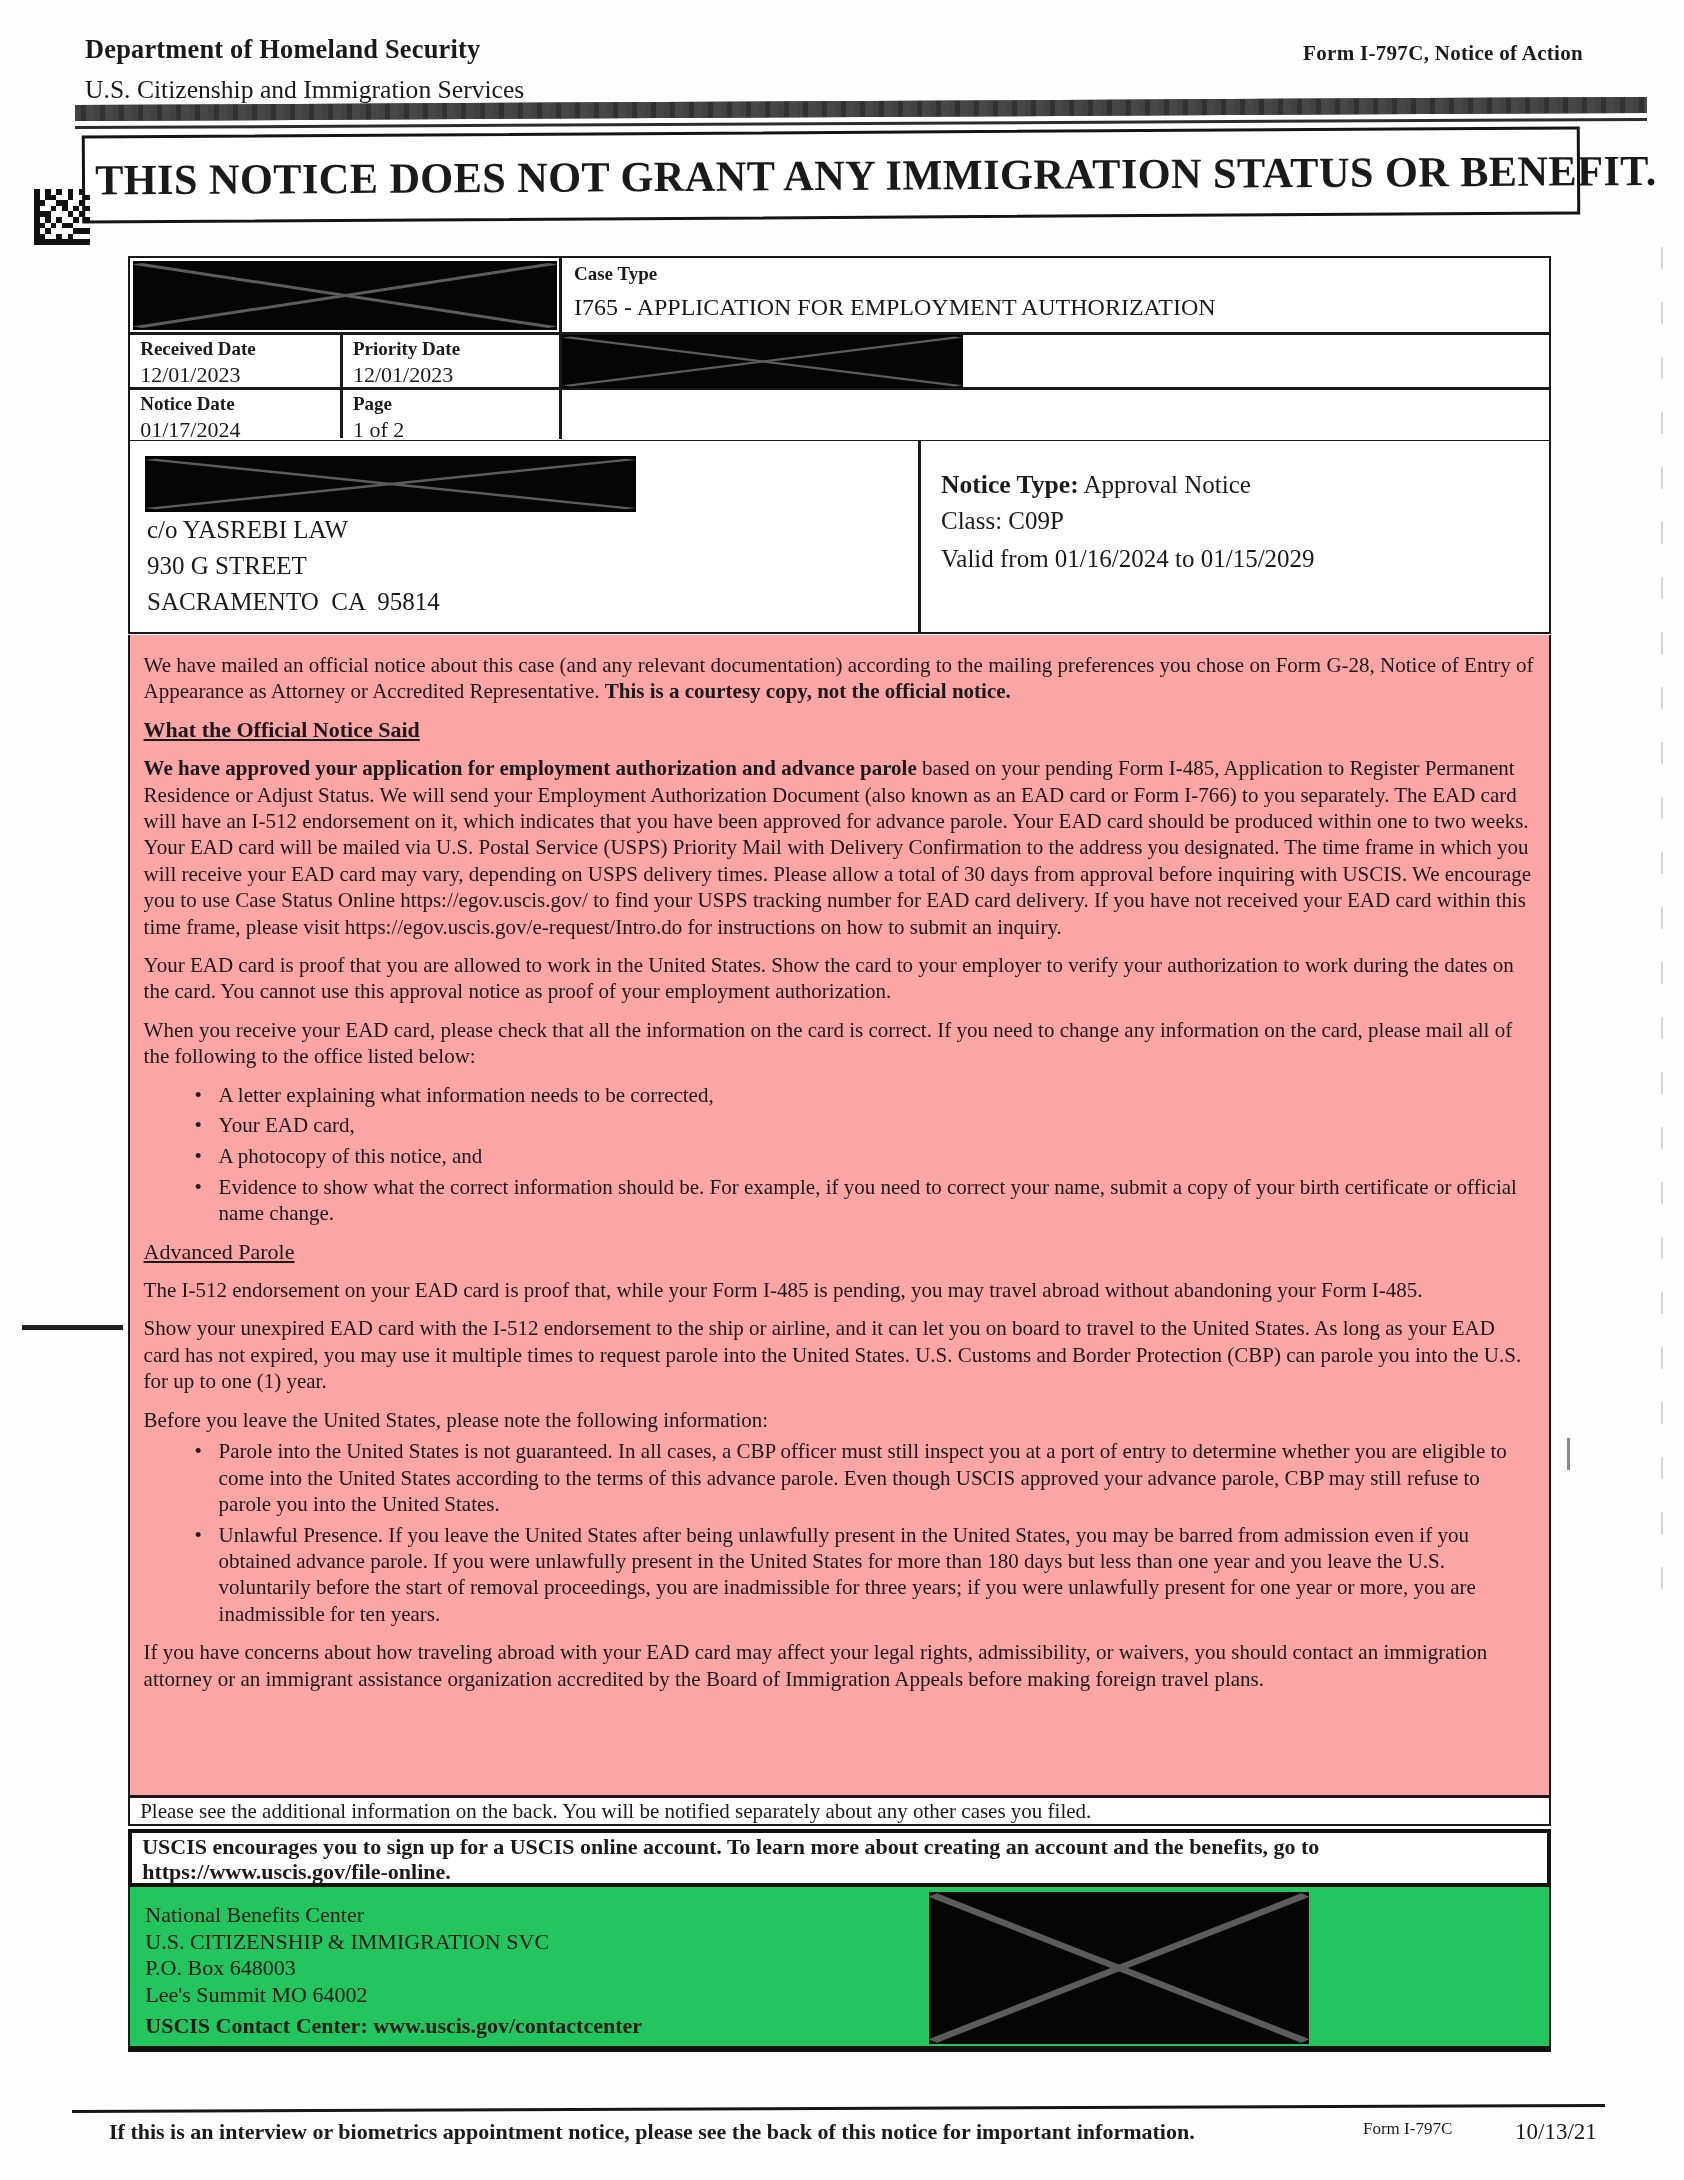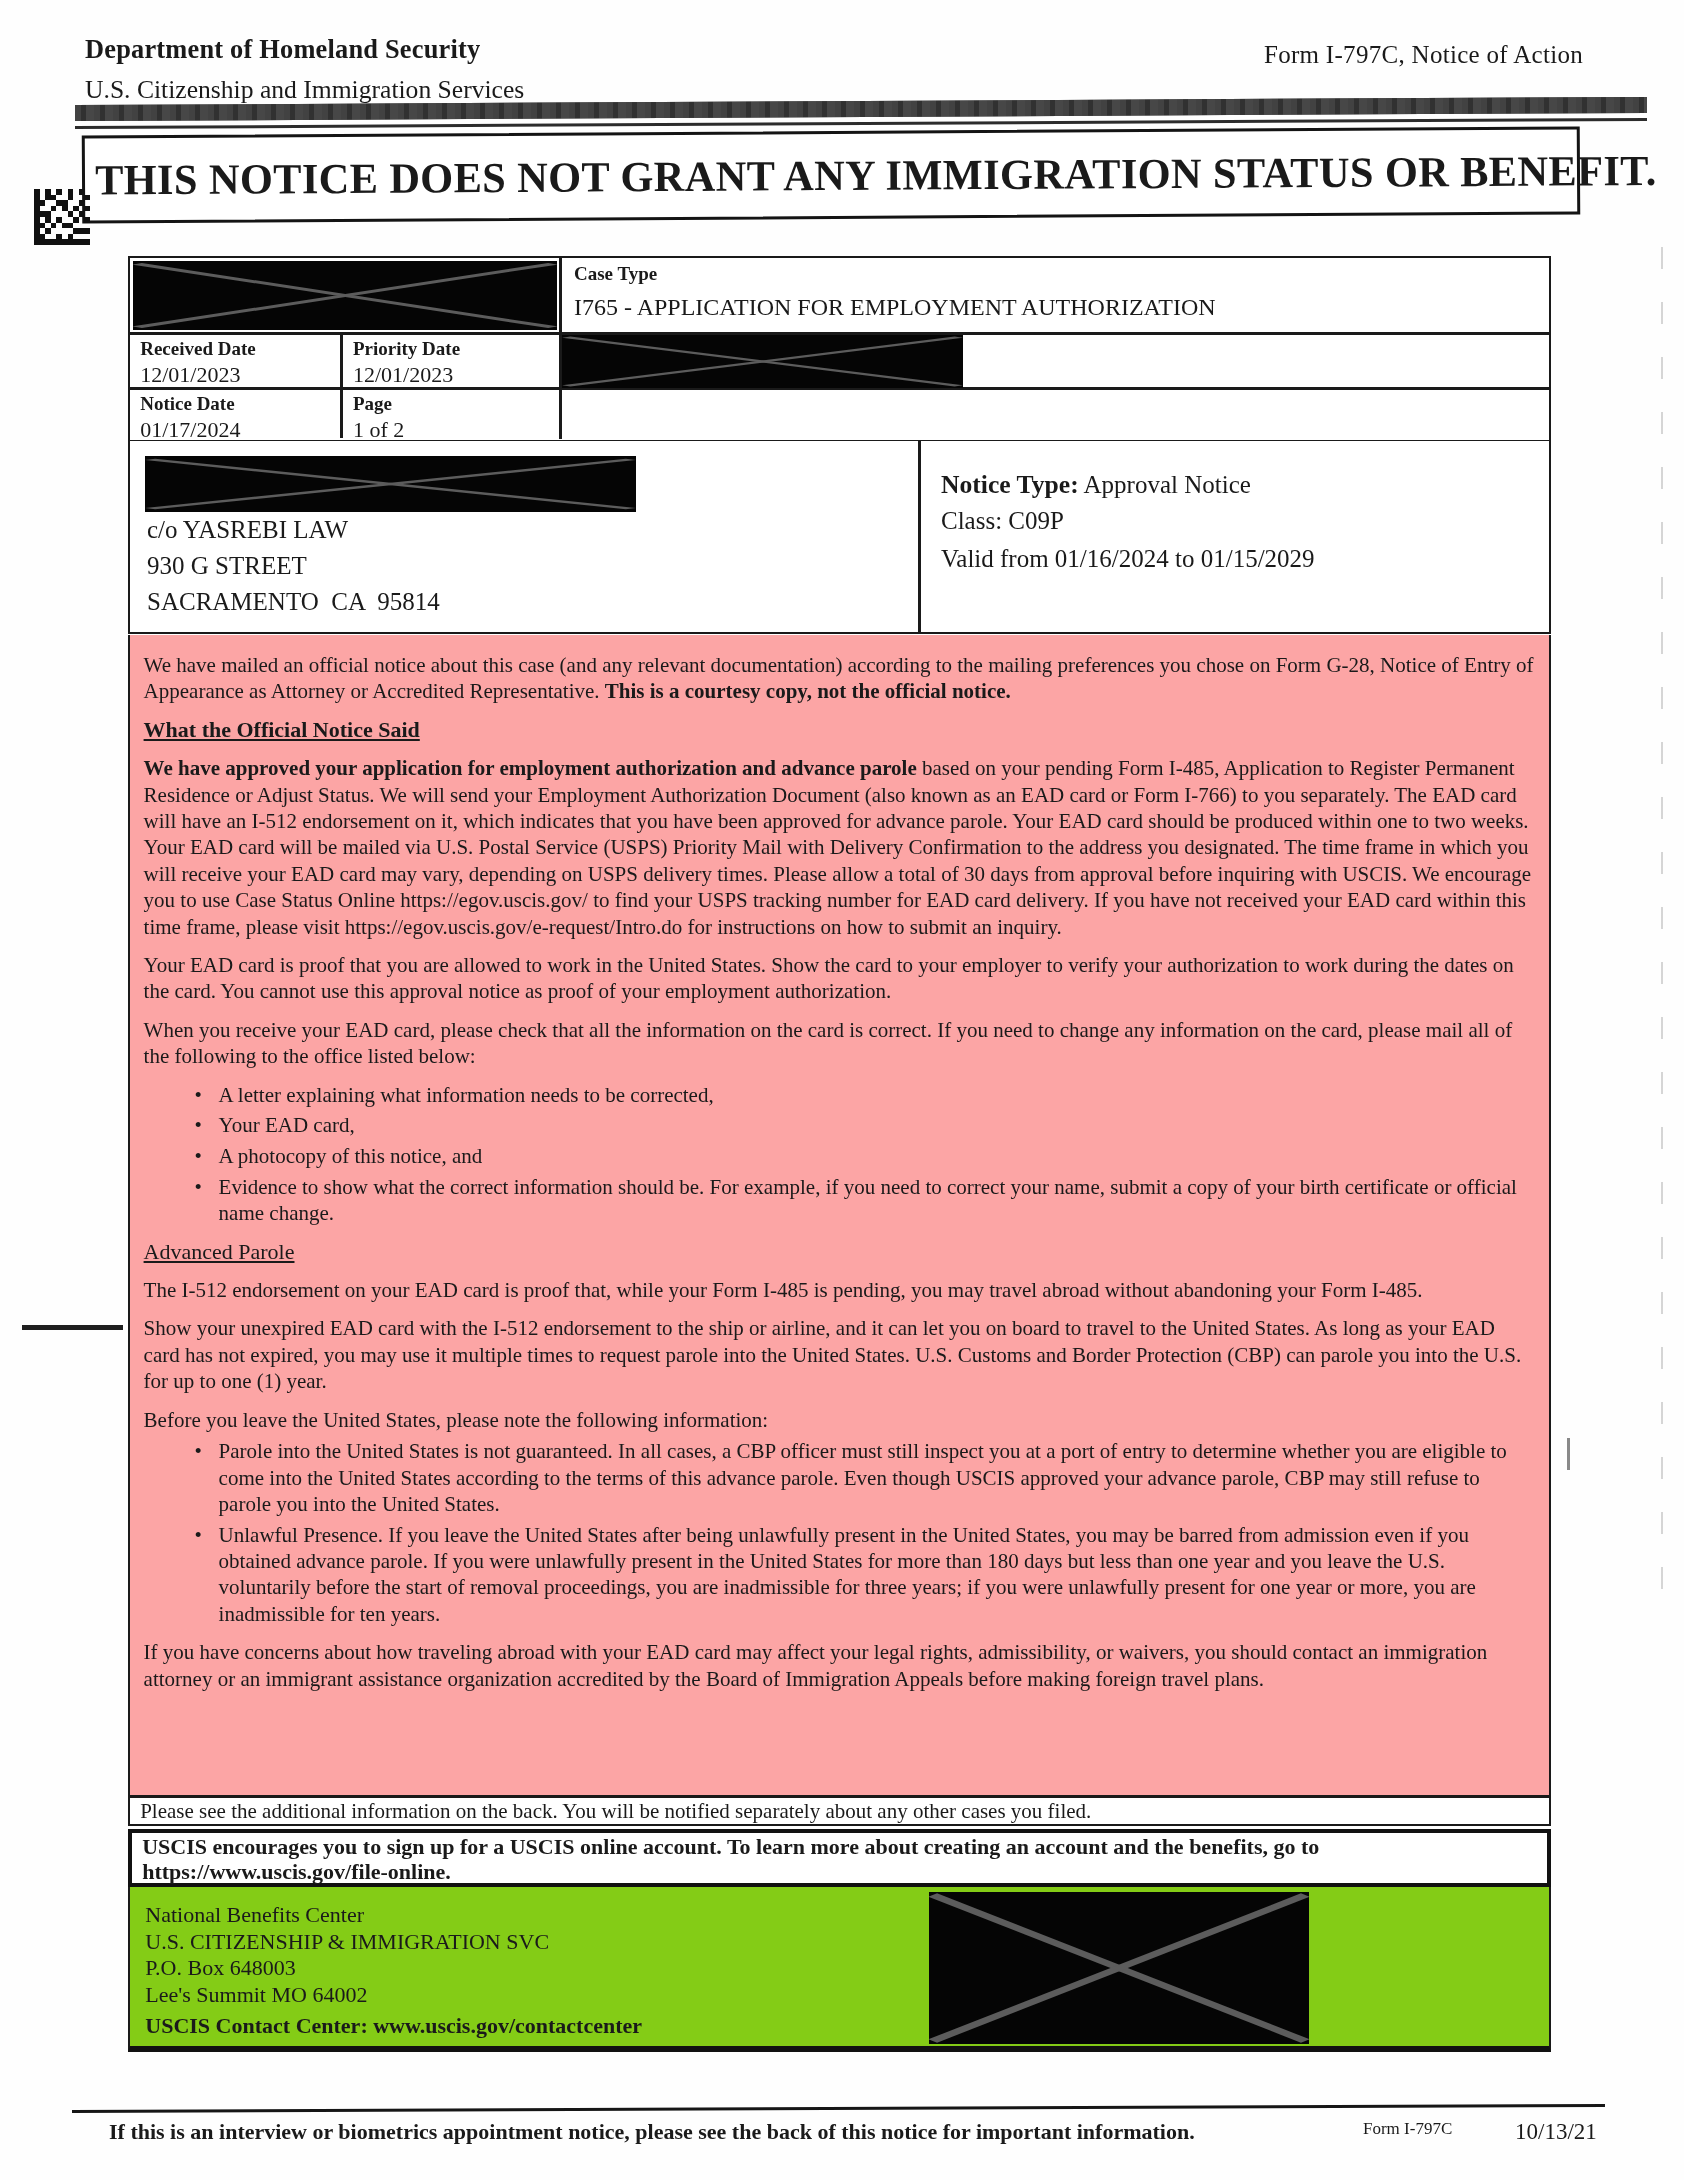--- a/index.html
+++ b/index.html
@@ -3,21 +3,21 @@
 <meta charset="utf-8">
 <style>
   html,body{margin:0;padding:0;background:#ffffff;}
   .sheet{
     position:relative;width:1685px;height:2181px;background:#fefefe;
     font-family:"Liberation Serif", serif;color:#1a1a1a;overflow:hidden;
   }
   
   .hdr-agency{position:absolute;left:85px;top:34px;font-weight:bold;font-size:26.4px;letter-spacing:0.2px;}
   .hdr-subagency{position:absolute;left:85px;top:75px;font-size:25.6px;}
-  .hdr-form-title{position:absolute;right:102px;top:41px;font-weight:normal;font-size:25px;letter-spacing:0.3px;}
+  .hdr-form-title{position:absolute;right:102px;top:41px;font-weight:bold;font-size:21px;letter-spacing:0.3px;}
   .rule-thick{position:absolute;left:75px;top:101px;width:1572px;height:16px;background:#3a3a3a;
     background-image:repeating-linear-gradient(90deg,#424242 0 6px,#313131 6px 11px,#474747 11px 19px);
     transform:rotate(-0.3deg);}
   .rule-thin{position:absolute;left:75px;top:122px;width:1572px;height:3.4px;background:#2c2c2c;transform:rotate(-0.3deg);}
   
   .banner{position:absolute;left:82px;top:131px;width:1492px;height:82px;border:3.4px solid #141414;
     transform:rotate(-0.35deg);display:flex;align-items:center;background:#fff;}
   .banner span{font-weight:bold;font-size:43px;letter-spacing:0.4px;padding-left:10.2px;white-space:nowrap;
     transform:scaleX(.985);transform-origin:left center;}
   
@@ -43,21 +43,21 @@
   .bodybox ul{list-style:none;margin:1.7px 0 12px 0;padding:0 0 0 44px;}
   .bodybox li{position:relative;padding-left:31px;font-size:21px;line-height:26.4px;margin-bottom:4.3px;}
   .bodybox li:before{content:"\2022";position:absolute;left:6.8px;top:0;}
   
   .backstrip{position:absolute;left:128px;top:1795px;width:1423px;height:31px;box-sizing:border-box;
     border:2.6px solid #1a1a1a;border-top-width:3.4px;background:#fff;
     font-size:21px;line-height:24px;padding:0.9px 0 0 10.2px;}
   .acctbox{position:absolute;left:128px;top:1829px;width:1423px;height:58px;box-sizing:border-box;
     border:4.3px solid #111;background:#fff;font-weight:bold;font-size:22px;line-height:25px;padding:0.9px 0 0 10.2px;}
   .officebox{position:absolute;left:128px;top:1887px;width:1423px;height:165px;box-sizing:border-box;
-    border-left:2.6px solid #1a1a1a;border-right:2.6px solid #1a1a1a;border-bottom:6px solid #111;background:#84cc16;}
+    border-left:2.6px solid #1a1a1a;border-right:2.6px solid #1a1a1a;border-bottom:6px solid #111;background:#22c55e;}
   .office-lines{position:absolute;left:15.3px;top:15.3px;font-size:22px;line-height:26.4px;}
   .office-contact{position:absolute;left:15.3px;bottom:6.8px;font-weight:bold;font-size:22px;}
   .sigredact{position:absolute;left:799px;top:5.1px;width:380px;height:152px;}
   
   .footrule{position:absolute;left:72px;top:2107px;width:1533px;height:3.4px;background:#161616;transform:rotate(-0.22deg);}
   .foot-note{position:absolute;left:109px;top:2119px;font-weight:bold;font-size:22px;}
   .foot-form{position:absolute;left:1363px;top:2119px;font-size:17px;}
   .foot-rev{position:absolute;left:1515px;top:2119px;font-size:23px;}
   
   .artifact-dash{position:absolute;left:22px;top:1325px;width:101px;height:5.1px;background:#1f1f1f;}

